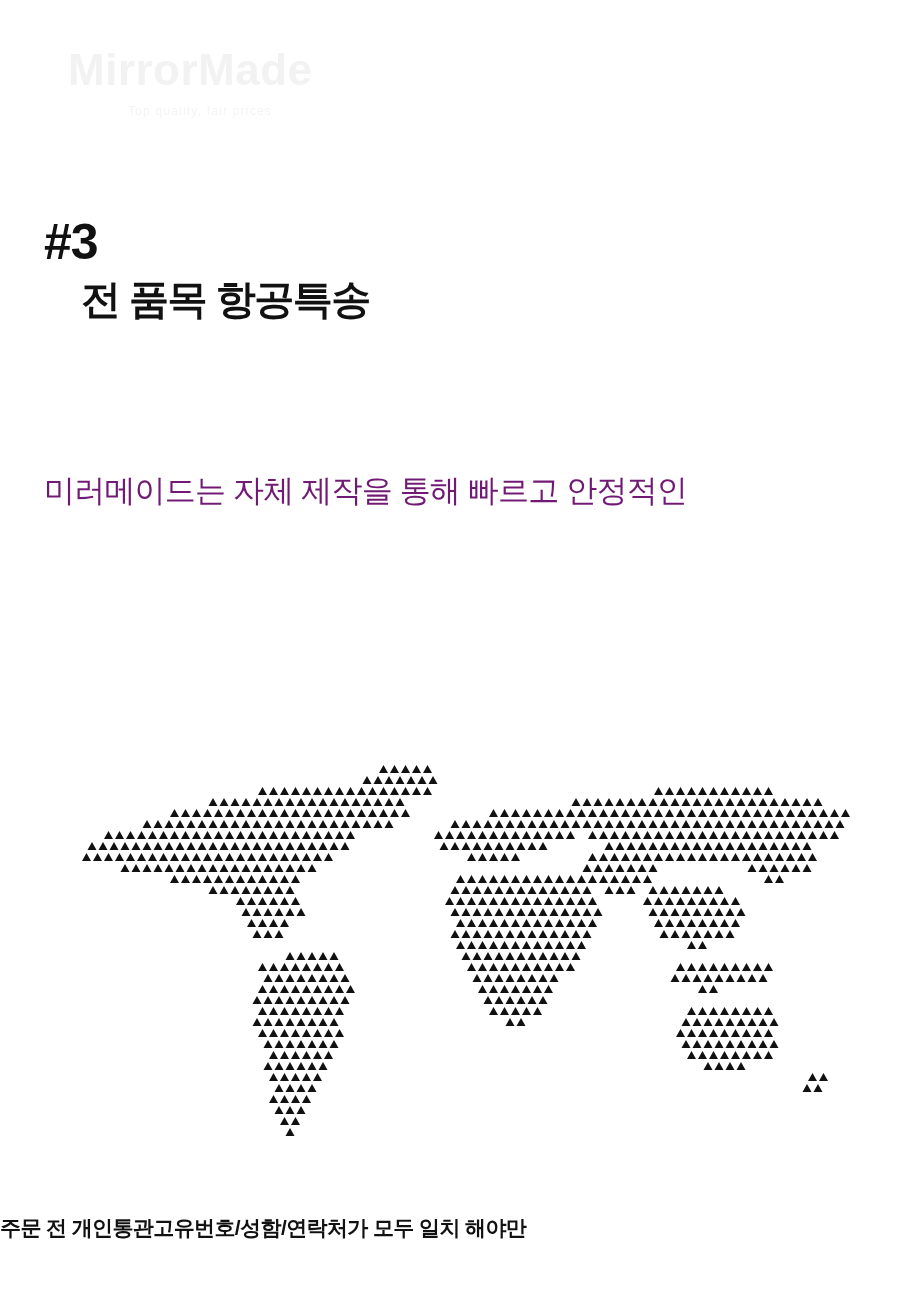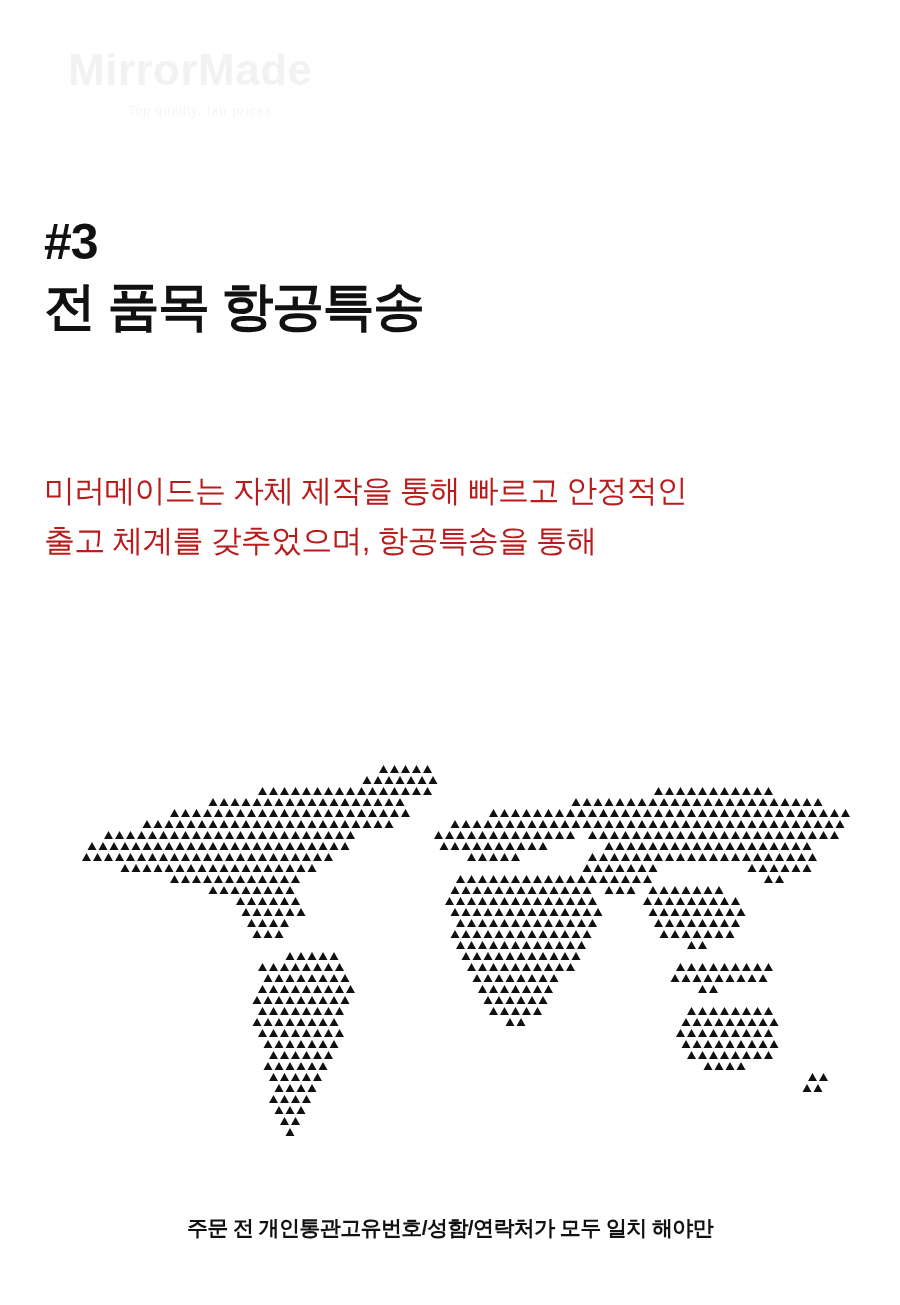--- a/index.html
+++ b/index.html
@@ -51,38 +51,39 @@
   }
   .heading-number {
     font-size: 50px;
     font-weight: 800;
     line-height: 1.06;
     letter-spacing: -1px;
     color: #111111;
   }
   .heading-title {
     margin-top: 8px;
-    font-size: 52px;
+    font-size: 40px;
     font-weight: 800;
     line-height: 1.12;
     letter-spacing: -1.5px;
     color: #111111;
+    margin-left: 37px;
   }
 
   
   .body-copy {
     position: absolute;
     top: 466px;
     left: 44px;
     width: 830px;
     font-size: 31px;
     font-weight: 500;
     line-height: 1.62;
     letter-spacing: -0.8px;
-    color: #b91c1c;
+    color: #701a75;
   }
   .body-copy .line {
     display: block;
     white-space: nowrap;
   }
 
   
   .map-wrap {
     position: absolute;
     top: 745px;
@@ -95,21 +96,20 @@
     width: 900px;
     height: 410px;
   }
 
   
   .footnote {
     position: absolute;
     top: 1208px;
     left: 0;
     width: 900px;
-    text-align: center;
     font-size: 21px;
     font-weight: 600;
     line-height: 1.95;
     letter-spacing: -0.6px;
     color: #111111;
   }
   .footnote .line {
     display: block;
   }
 </style>
@@ -121,21 +121,20 @@
   <div class="watermark-sub">Top quality, fair prices</div>
 </div>
 
 <div class="heading-block">
   <div class="heading-number">#3</div>
   <div class="heading-title">전 품목 항공특송</div>
 </div>
 
 <div class="body-copy">
   <span class="line">미러메이드는 자체 제작을 통해 빠르고 안정적인</span>
-  <span class="line">출고 체계를 갖추었으며, 항공특송을 통해</span>
 </div>
 
 <div class="map-wrap">
   <svg class="map-svg" viewBox="0 0 900 410" xmlns="http://www.w3.org/2000/svg">
     <defs>
       <g id="tri">
           <polygon points="0,0 10,0 5,-9" fill="#111111"></polygon>
         </g>
     </defs>
     <g id="dots" fill="#111111">

